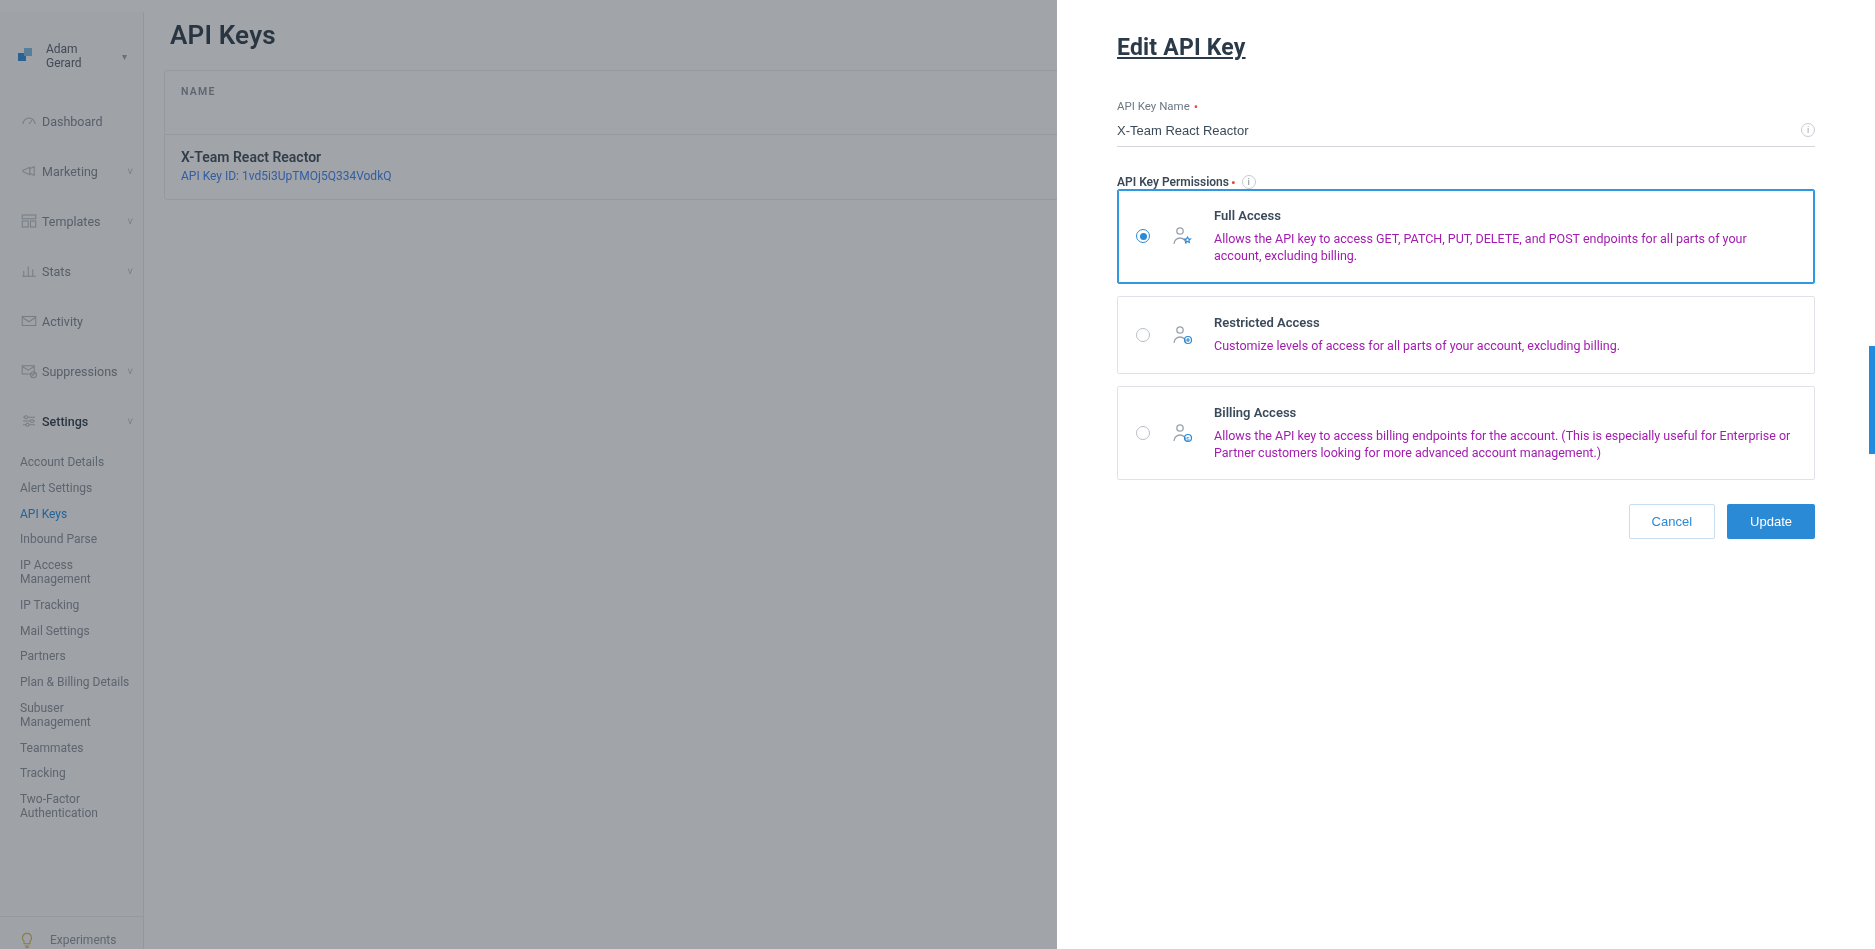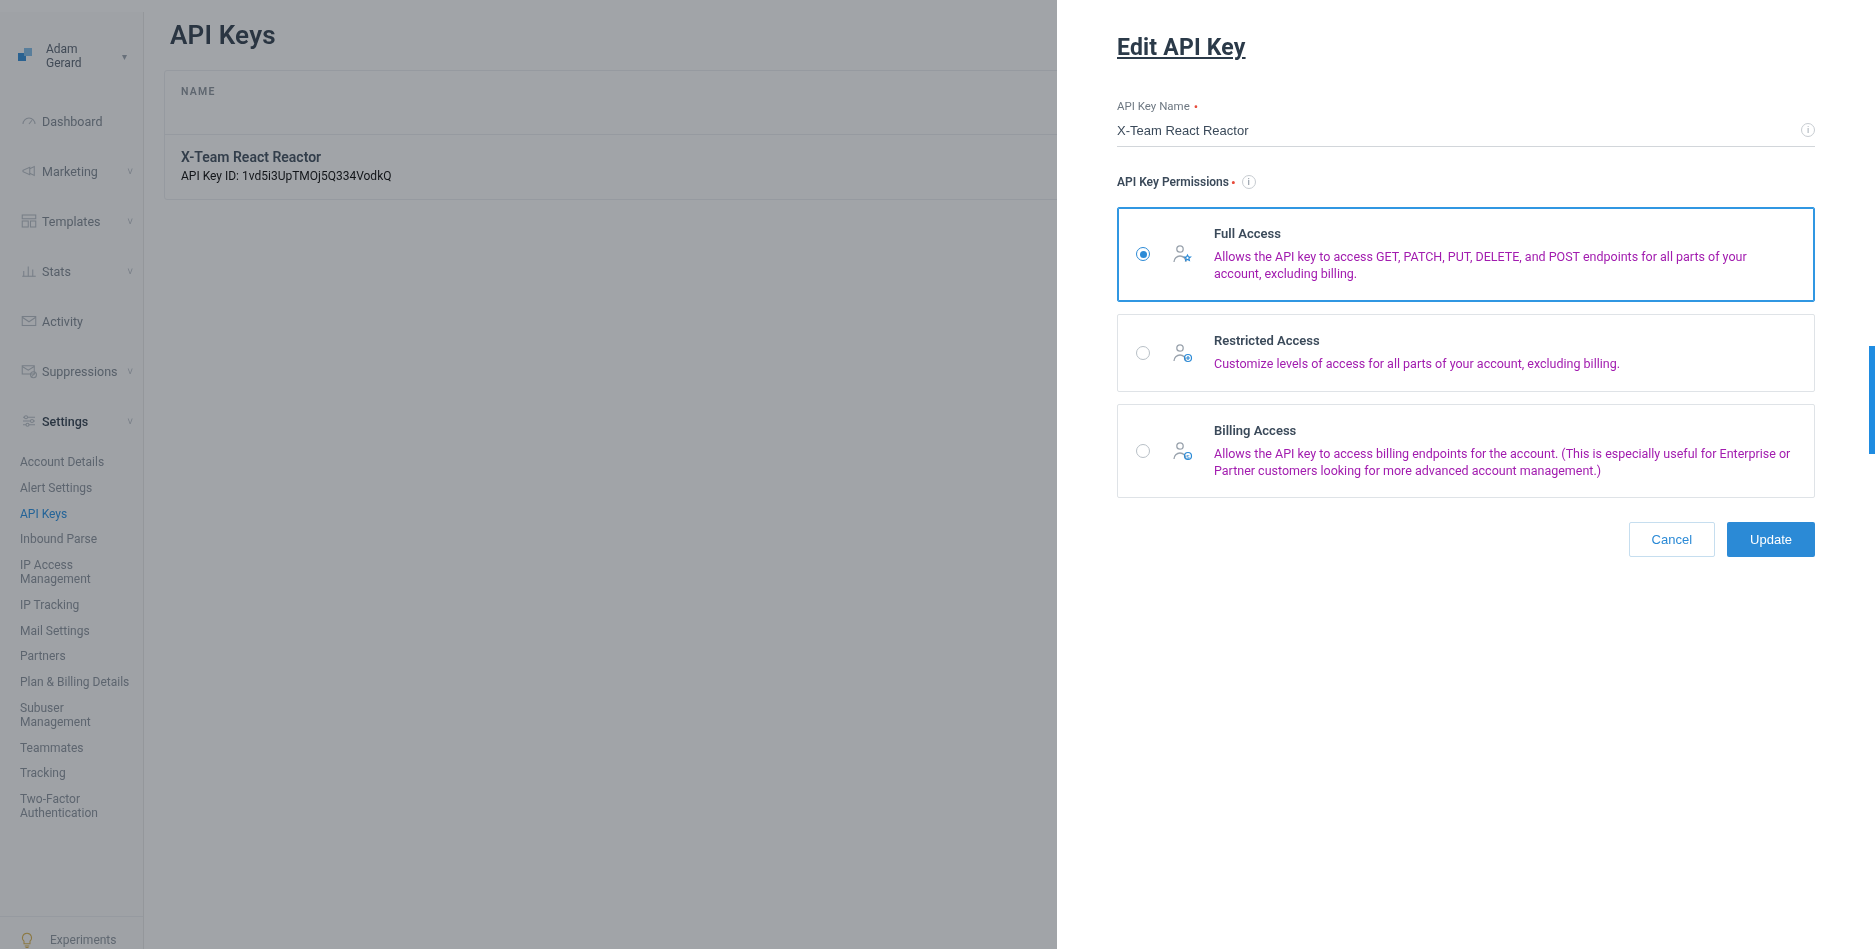--- a/index.html
+++ b/index.html
@@ -30,36 +30,36 @@
   .experiments .bulb { width: 18px; height: 18px; }
 
   
   .main { flex: 1; background: #fff; padding: 0 20px; min-width: 0; }
   .page-title { font-size: 26px; font-weight: 600; color: #2b3a49; padding: 20px 6px 20px 6px; letter-spacing: .2px; }
   .table { border: 1px solid #eceef0; border-radius: 3px; }
   .table-head { padding: 14px 16px; font-size: 10.5px; letter-spacing: .12em; color: #889099; font-weight: 600; }
   .table-row-spacer { height: 22px; }
   .api-row { border-top: 1px solid #eceef0; padding: 14px 16px 16px 16px; }
   .api-name { font-size: 14px; font-weight: 600; color: #3b4a5a; margin-bottom: 4px; }
-  .api-id { font-size: 12px; color: #000000; }
+  .api-id { font-size: 12px; color: #3b82f6; }
 
   
   .overlay { position: absolute; inset: 0; background: rgba(40, 48, 56, 0.44); display: flex; justify-content: flex-end; z-index: 50; }
   .drawer { width: 818px; background: #fff; height: 100%; padding: 34px 60px 24px 60px; display: flex; flex-direction: column; position: relative; }
   .drawer-title { font-size: 23px; font-weight: 700; color: #2b3a49; margin-bottom: 38px; letter-spacing: .2px; text-decoration: underline; }
 
   .field-label { font-size: 11.5px; color: #6e7882; margin-bottom: 6px; display: flex; align-items: center; gap: 4px; }
   .req-dot { color: #e74c3c; font-size: 13px; line-height: 1; }
   .info-icon { width: 14px; height: 14px; border: 1px solid #c7ccd1; border-radius: 50%; display: inline-flex; align-items: center; justify-content: center; font-size: 9px; color: #9aa3ad; margin-left: 4px; }
 
   .text-input { width: 100%; border: none; border-bottom: 1px solid #d2d6da; padding: 4px 24px 8px 0; font-size: 13px; color: #3b4a5a; outline: none; background: transparent; }
   .text-input-wrap { position: relative; margin-bottom: 28px; }
   .text-input-wrap .info-icon { position: absolute; right: 0; top: 4px; }
 
-  .section-label { font-size: 12px; font-weight: 600; color: #3b4a5a; margin-bottom: 18px; display: flex; align-items: center; gap: 2px; }
+  .section-label { font-size: 12px; font-weight: 600; color: #3b4a5a; display: flex; align-items: center; gap: 2px; }
 
   .perm-group { display: flex; flex-direction: column; gap: 12px; }
   .perm-card { border: 1px solid #dfe3e7; border-radius: 2px; padding: 18px 22px 18px 18px; display: flex; align-items: center; gap: 20px; cursor: pointer; }
   .perm-card.selected { border-color: #3097e2; box-shadow: 0 0 0 1px #3097e2 inset; }
   .perm-radio { width: 14px; height: 14px; border: 1.5px solid #b8bfc6; border-radius: 50%; flex-shrink: 0; display: inline-flex; align-items: center; justify-content: center; }
   .perm-card.selected .perm-radio { border-color: #2b8ad6; }
   .perm-card.selected .perm-radio::after { content: ""; width: 7px; height: 7px; background: #2b8ad6; border-radius: 50%; }
   .perm-icon { width: 24px; height: 24px; flex-shrink: 0; }
   .perm-icon svg { width: 24px; height: 24px; }
   .perm-body { flex: 1; }

